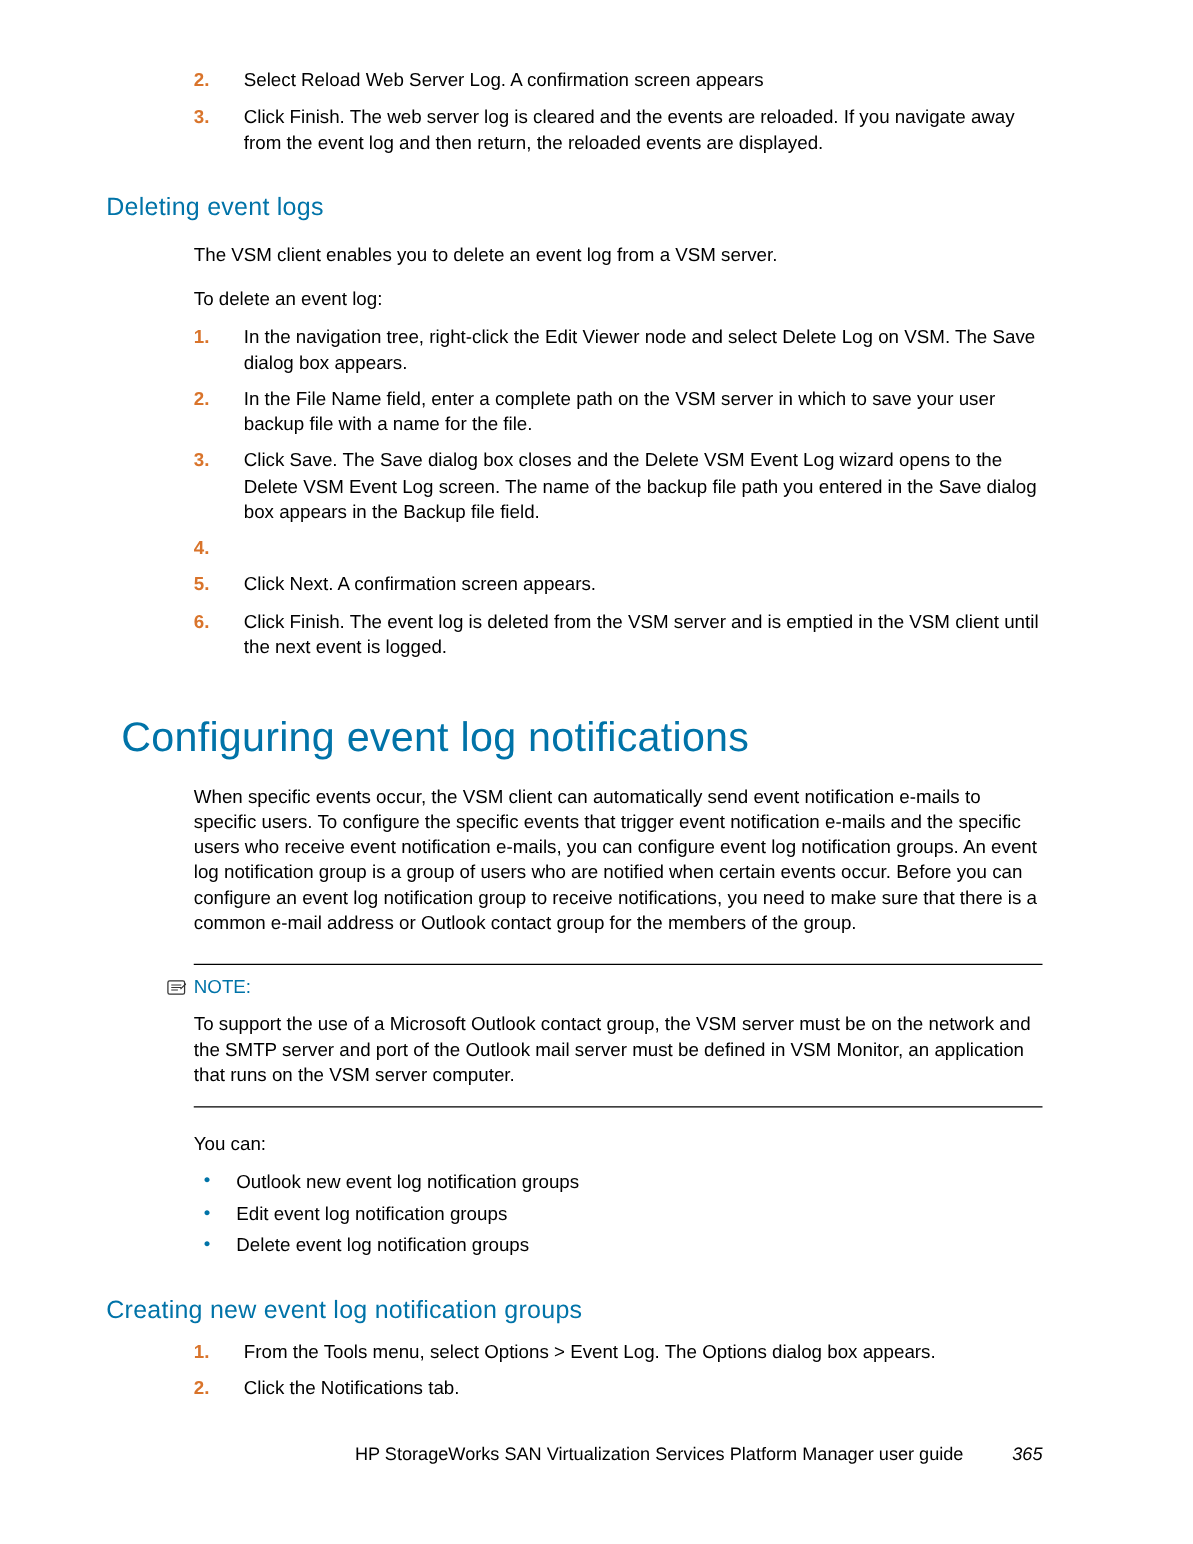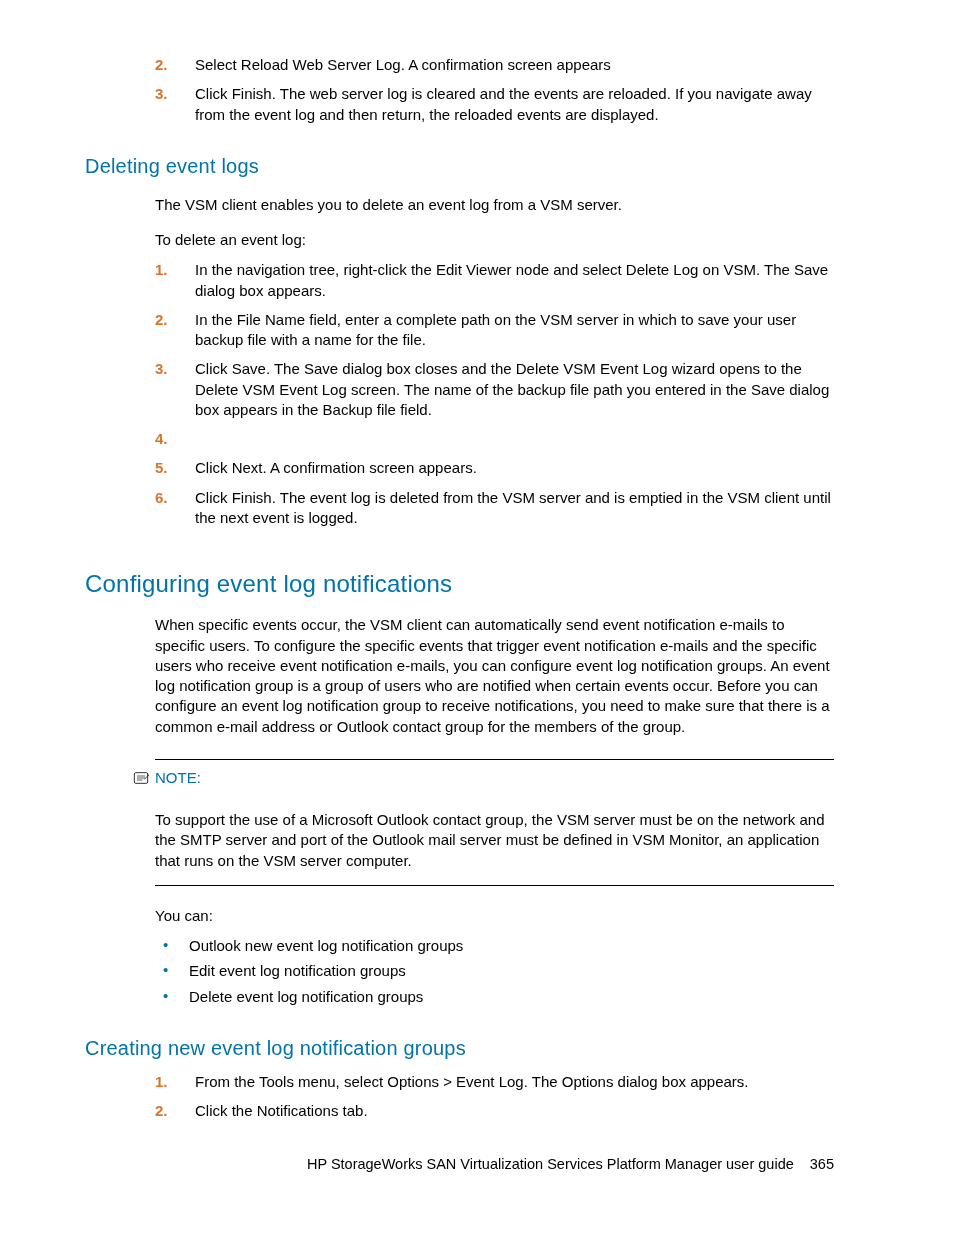--- a/index.html
+++ b/index.html
@@ -50,35 +50,35 @@
   h2.section {
     font-weight: 400;
     color: #0073a8;
     font-size: 20px;
     margin: 28px 0 10px 0;
     letter-spacing: 0.2px;
   }
   h1.big-section {
     font-weight: 400;
     color: #0073a8;
-    font-size: 24px;
-    margin: 40px 0 14px 0;
+    font-size: 33px;
+    margin: 40px 0 14px 12px;
     letter-spacing: 0.2px;
   }
   b { font-weight: 400; margin-top: 13px; }
   .note-block {
     margin: 22px 0 20px 70px;
     border-top: 1px solid #000;
     border-bottom: 1px solid #000;
     padding: 8px 0 14px 0;
   }
   .note-head {
     color: #0073a8;
     font-size: 15px;
-    margin-bottom: 22px;
+    margin-bottom: 10px;
     display: flex;
     align-items: center;
     gap: 6px;
     margin-left: -22px;
   }
   .note-icon {
     width: 16px;
     height: 14px;
     flex: 0 0 16px;
   }
@@ -99,21 +99,21 @@
     font-size: 15px;
     line-height: 1.2;
   }
   .ul-body { flex: 1 1 auto; padding-left: 4px; }
   .footer {
     position: absolute;
     bottom: 60px;
     right: 120px;
     font-size: 14.5px;
   }
-  .footer .pg { margin-left: 12px; }
+  .footer .pg { margin-left: 35px; font-style: italic; }
 </style>
 </head>
 <body>
 
 <div class="page">
 
   <ol class="ol-block first-ol">
     <li>
       <span class="num">2.</span>
       <span class="li-body">

